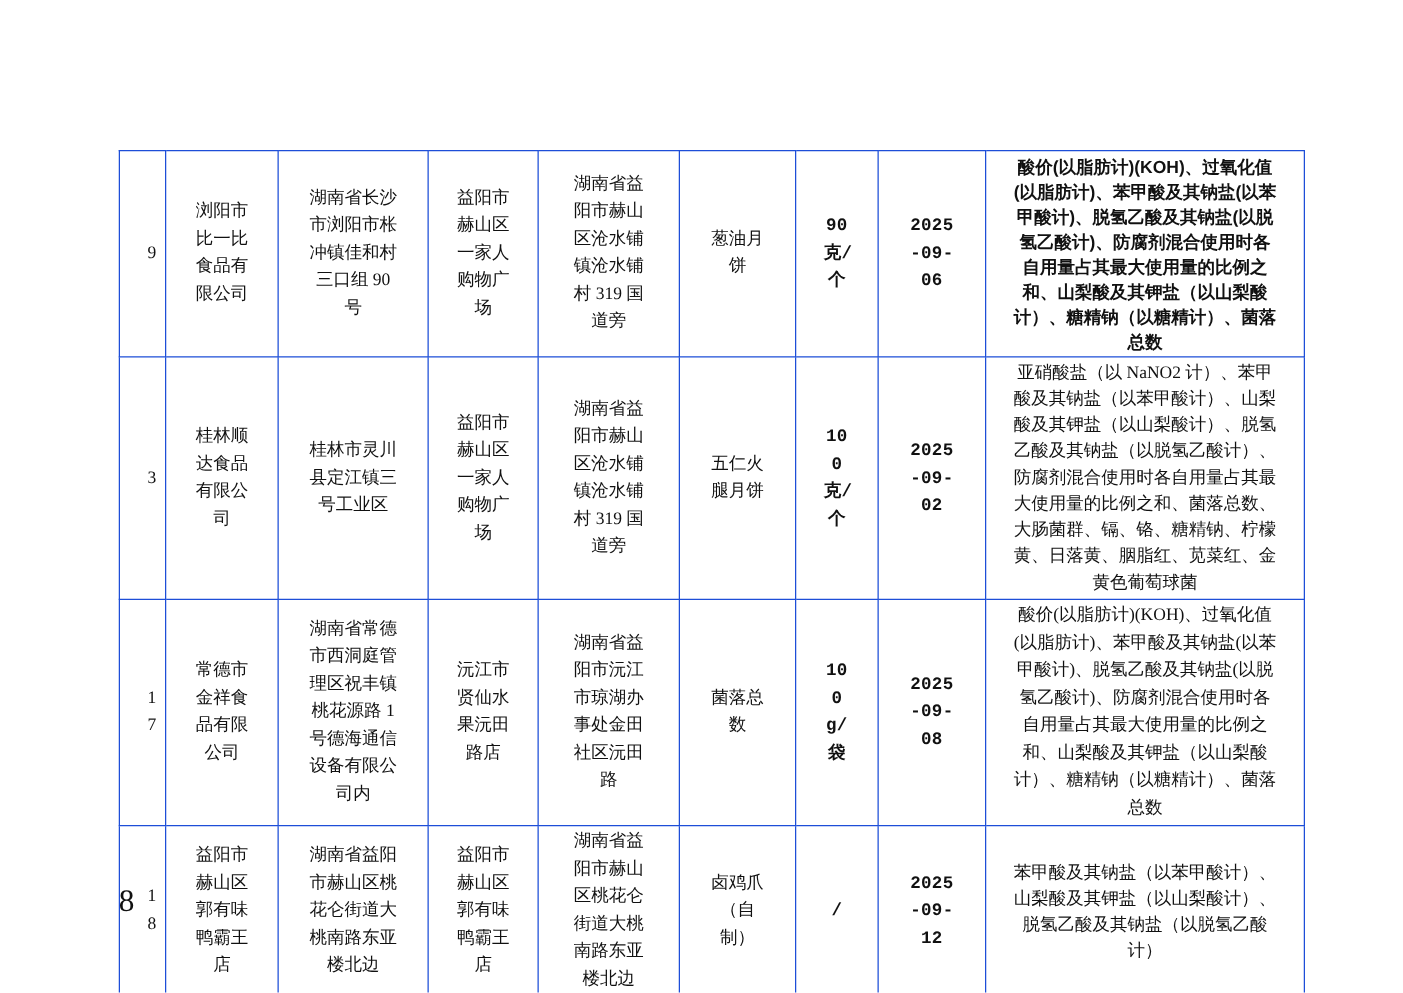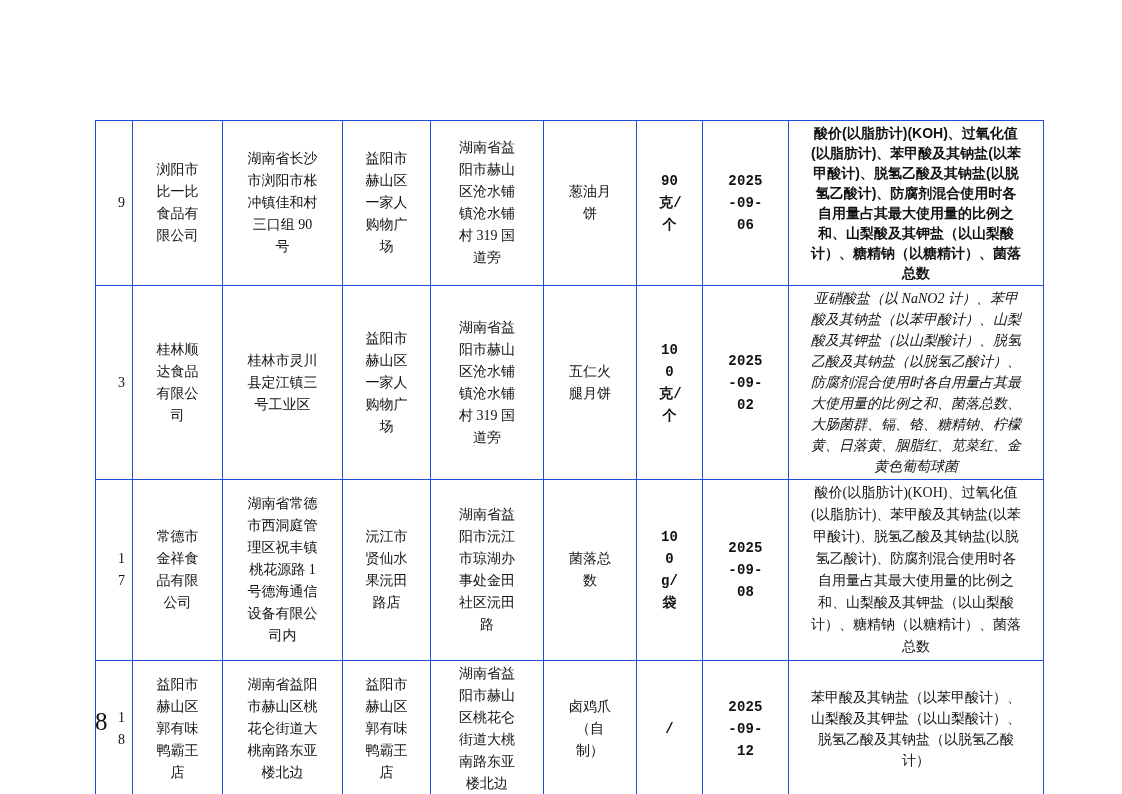--- a/index.html
+++ b/index.html
@@ -57,21 +57,20 @@
   tr.r17 { height: 159px; }
   tr.r18 { height: 125px; }
   tr.r15 td.items {
     font-family: "Liberation Sans", sans-serif;
     font-weight: 600;
     line-height: 20px;
   }
   tr.r16 td.items {
     font-family: "Liberation Serif", serif;
     line-height: 21px;
-    font-style: italic;
   }
   tr.r17 td.items {
     font-family: "Liberation Serif", serif;
     line-height: 22px;
   }
   tr.r18 td.items {
     font-family: Liberation Sans, sans-serif;
     line-height: 21px;
   }
   .page-number {

